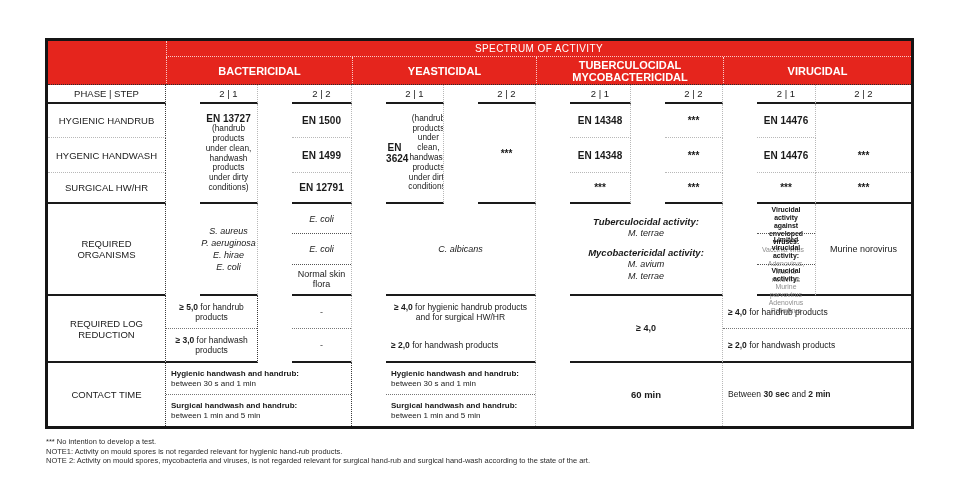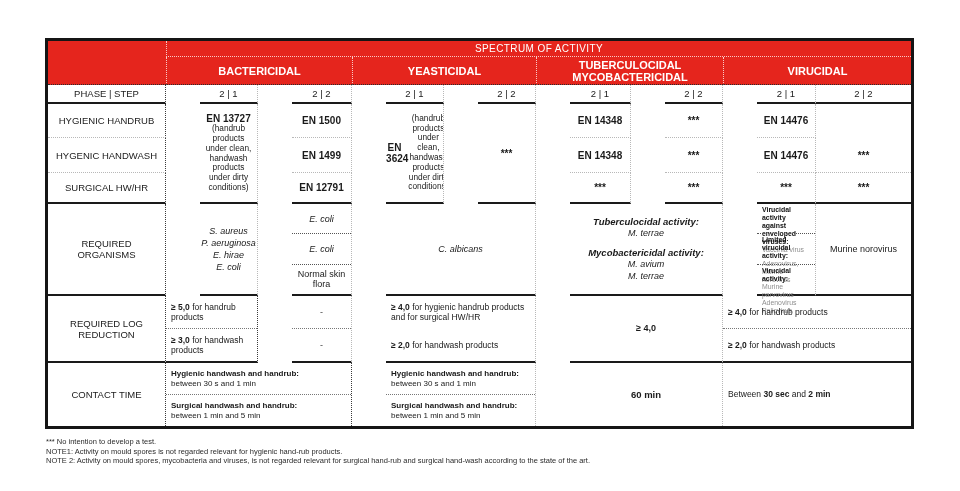--- a/index.html
+++ b/index.html
@@ -28,21 +28,21 @@
   .phase{font-size:9.5px;}
   .rowlabel{font-size:9.5px;}
   .code{font-weight:bold;font-size:10px;}
   .note{font-weight:normal;font-size:8.3px;line-height:9.8px;}
   .pre{white-space:pre-line;}
   .org{font-style:italic;font-size:9px;line-height:12px;}
   .stack{display:flex;flex-direction:column;align-items:stretch;padding:0;}
   .sub{flex:1;display:flex;align-items:center;justify-content:center;text-align:center;min-height:0;}
   .sub.dark+.sub.dark{border-top:1.2px dotted #555;}
   .sub.mid+.sub.mid{border-top:1.2px dotted #777;}
-  .left{justify-content:flex-start;text-align:left;padding:2px 5px;}
+  .left{justify-content:flex-start;text-align:center;padding:2px 5px;}
   .log{font-size:8.5px;line-height:10px;}
   .logv b{font-size:8.5px;}
   .contact{font-size:8px;line-height:9.5px;}
   .tiny{font-size:6.9px;line-height:8px;}
   .tiny b{display:block;color:#111;}
   .tiny .items{display:block;color:#8f8f8f;white-space:pre-line;}
   .muted-name{font-size:9px;}
   .tbhead{font-weight:bold;font-size:9.5px;line-height:11px;font-style:italic;}
   .tborg{font-style:italic;font-size:9px;line-height:12px;}
   .gap8{height:8px;}

